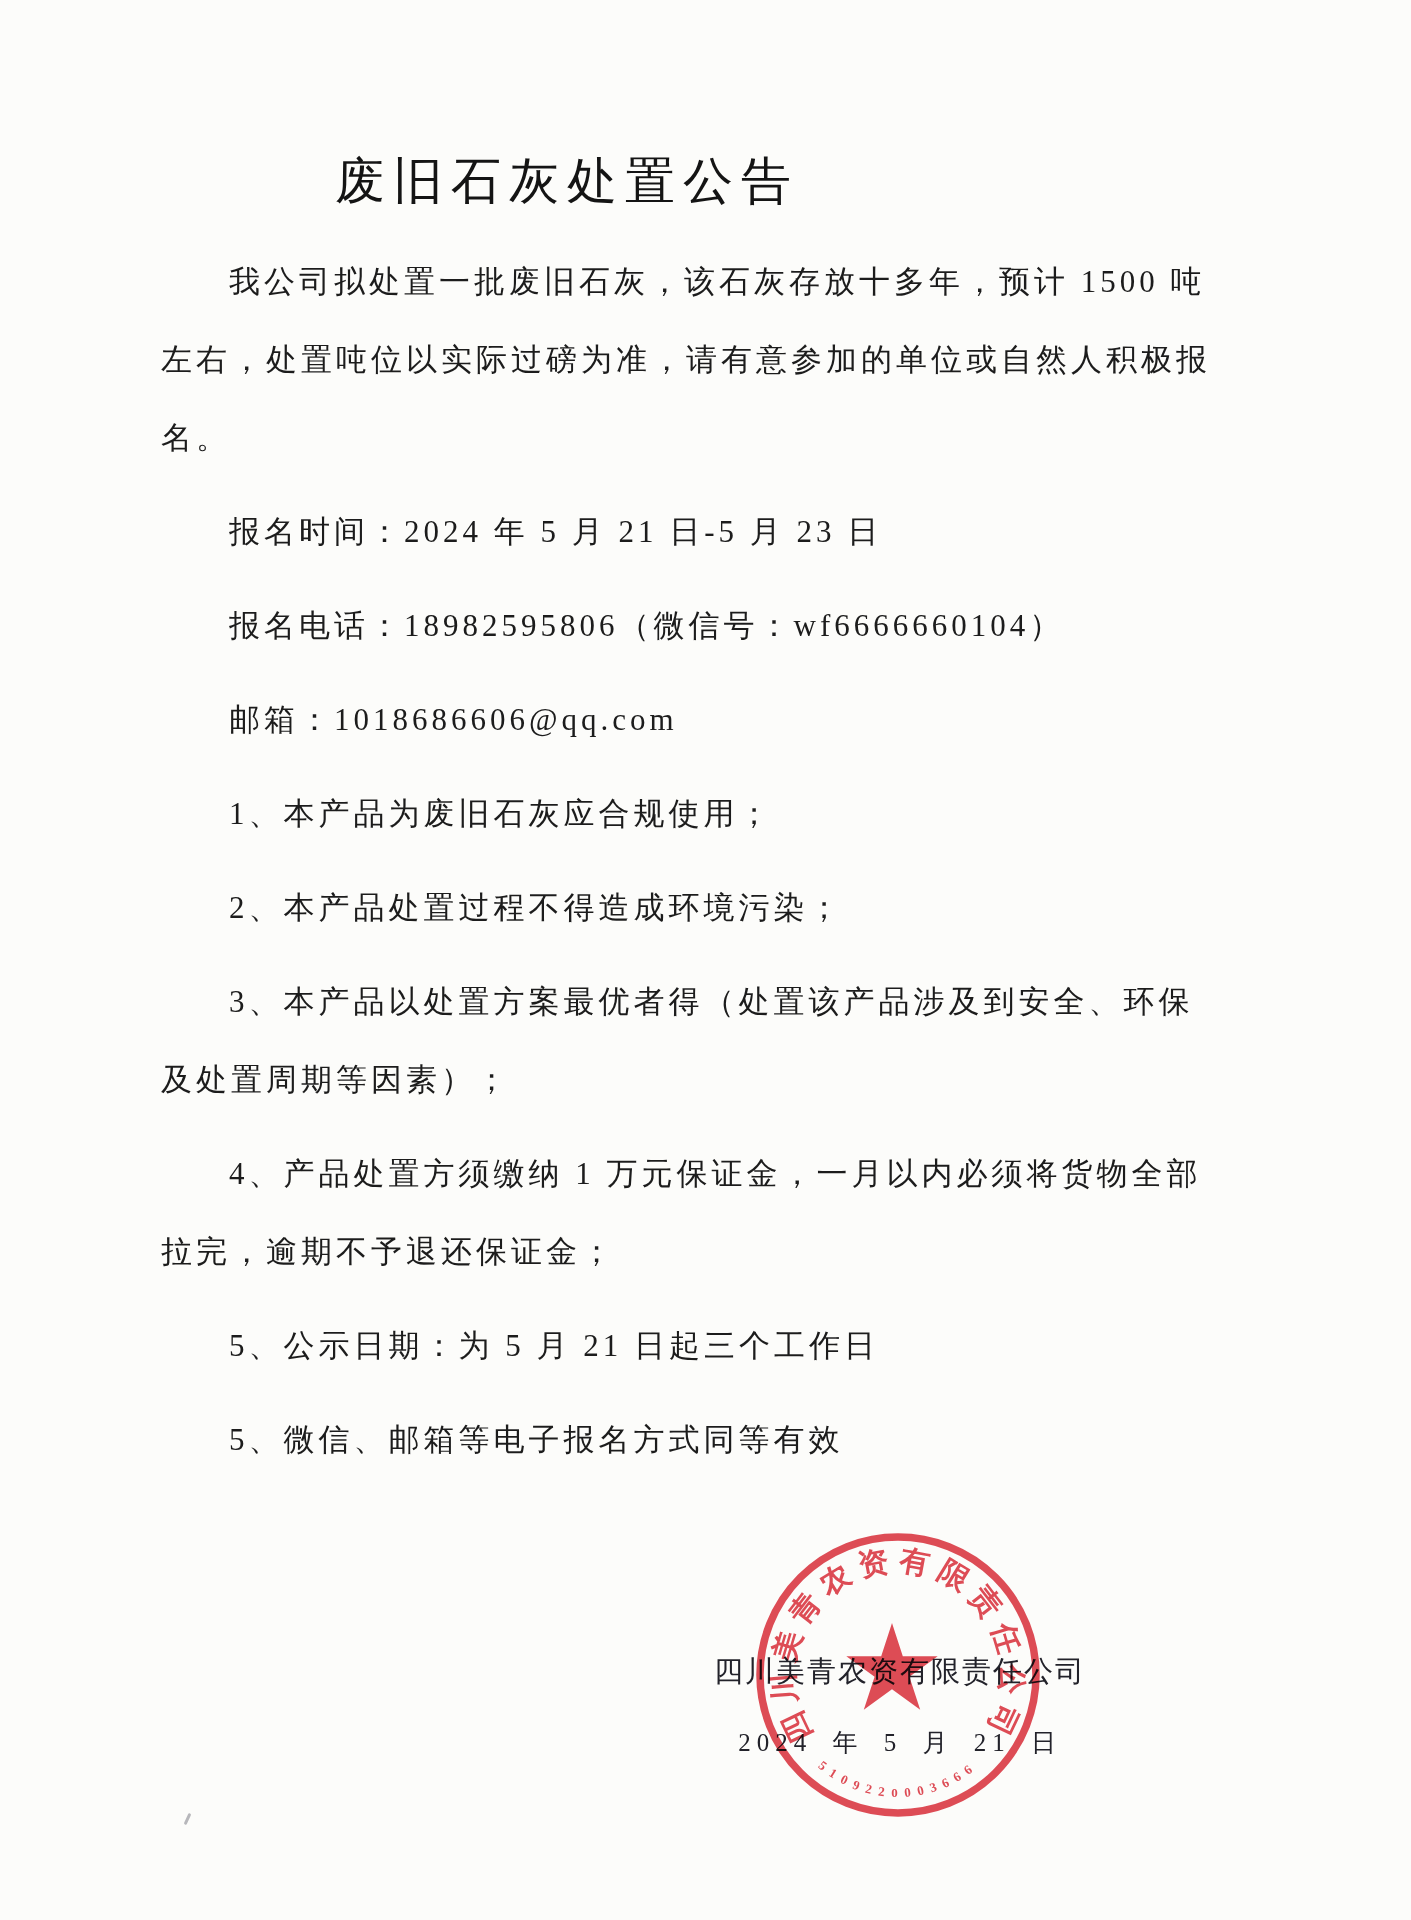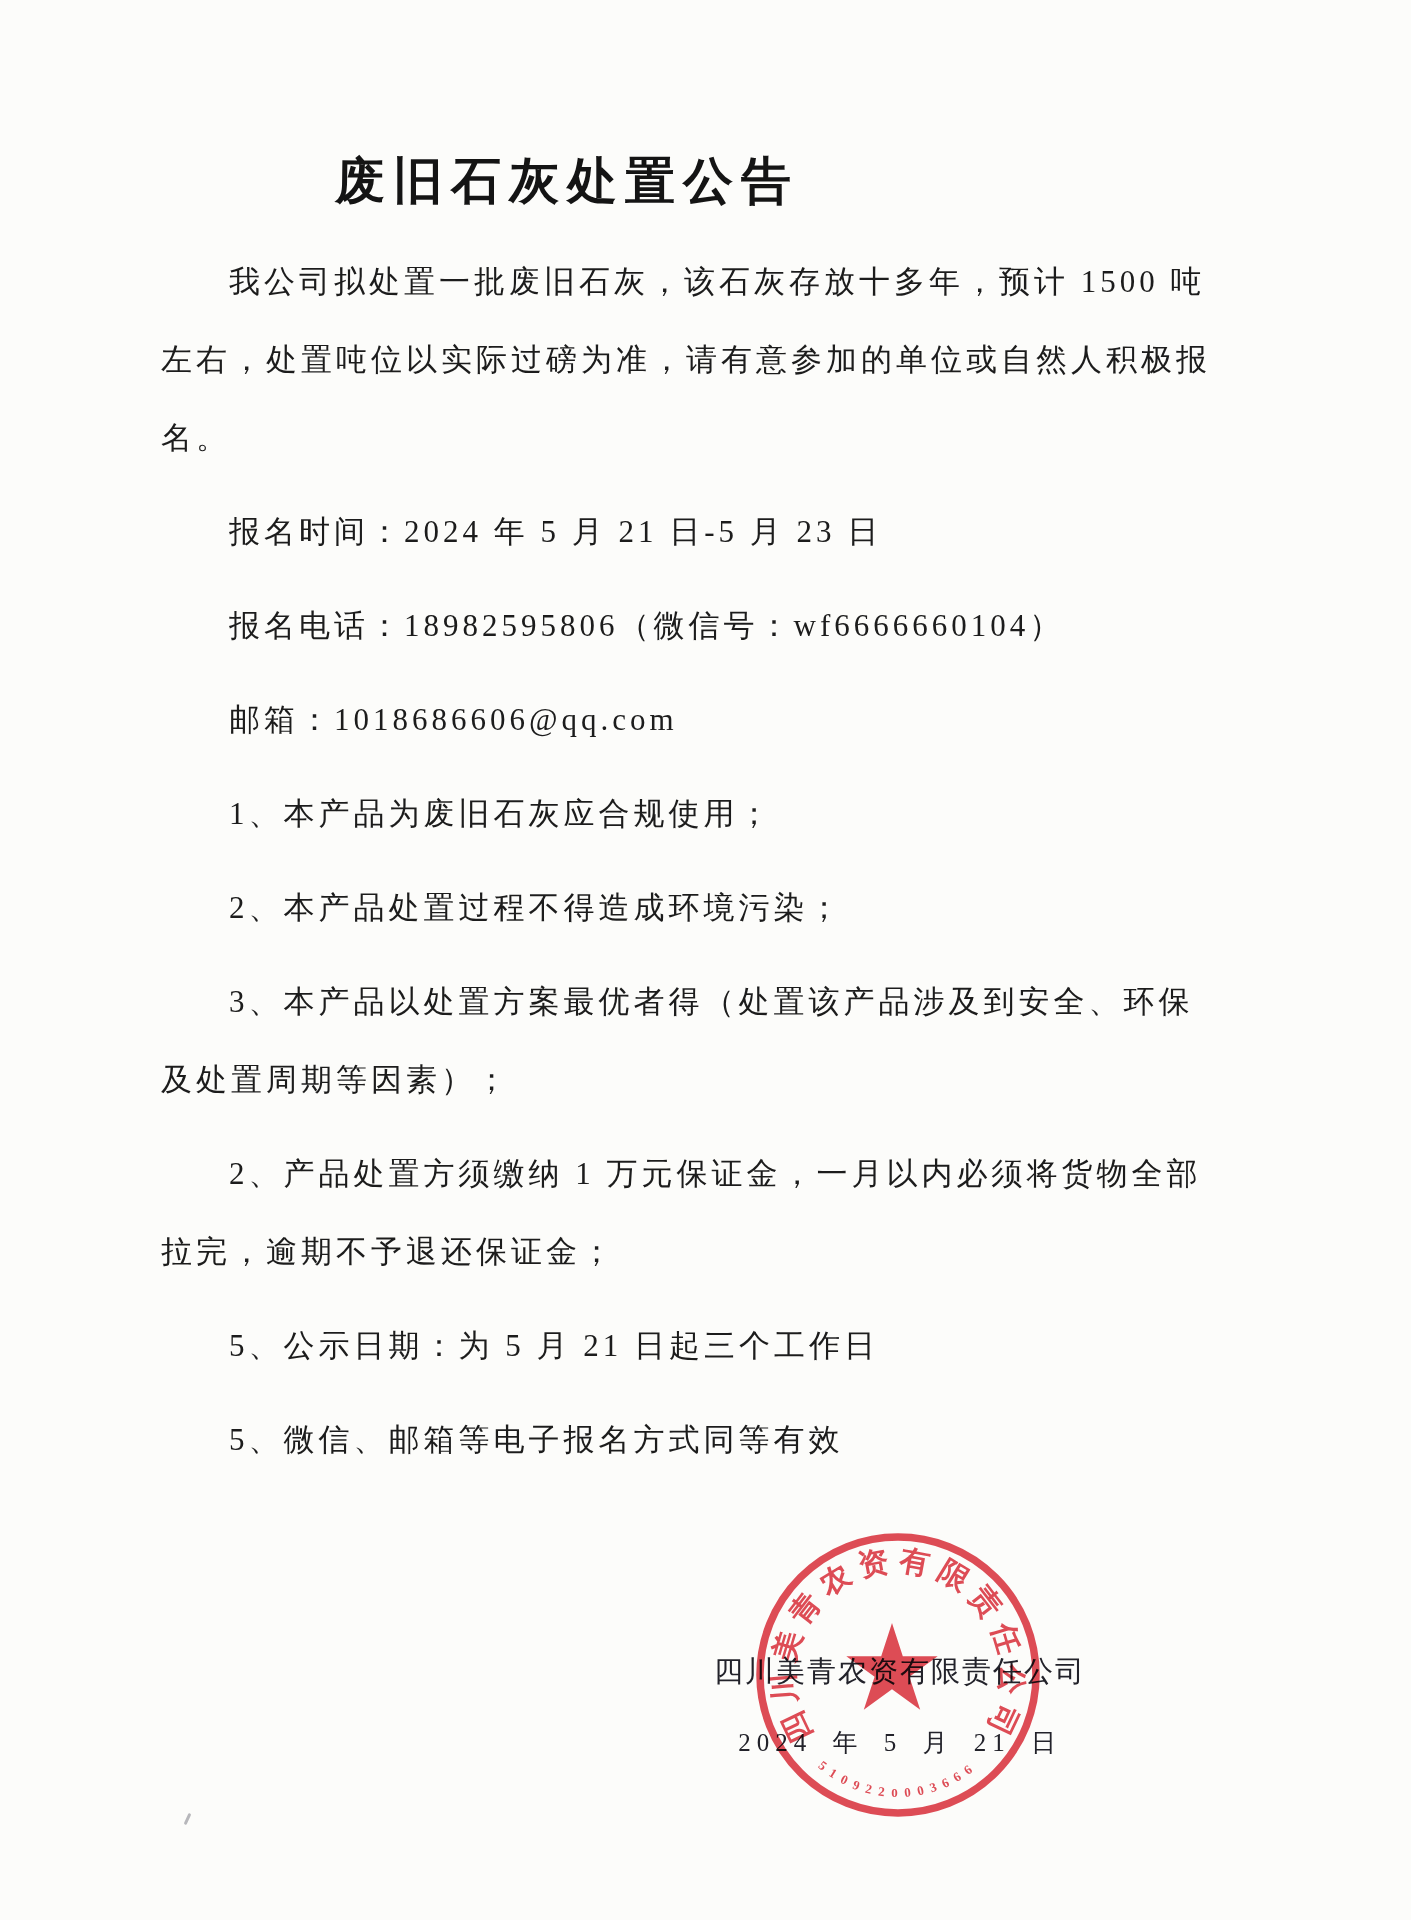--- a/index.html
+++ b/index.html
@@ -12,21 +12,21 @@
     color:#1c1c1c;
   }
   .doc{
     position:absolute;left:145px;top:135px;width:1122px;
   }
   .title{
     margin:0 0 14px 190px;
     font-size:50px;
     line-height:92px;
     letter-spacing:8px;
-    font-weight:700;
+    font-weight:400;
     color:#141414;
   }
   .para{
     margin:16px;
     font-size:31px;
     line-height:78px;
     letter-spacing:4px;
     white-space:pre-wrap;
     text-indent:68px;
     color:#1c1c1c;
@@ -69,21 +69,21 @@
     <p class="para">我公司拟处置一批废旧石灰，该石灰存放十多年，预计 1500 吨
 左右，处置吨位以实际过磅为准，请有意参加的单位或自然人积极报
 名。</p>
     <p class="para">报名时间：2024 年 5 月 21 日-5 月 23 日</p>
     <p class="para">报名电话：18982595806（微信号：wf6666660104）</p>
     <p class="para">邮箱：1018686606@qq.com</p>
     <p class="para">1、本产品为废旧石灰应合规使用；</p>
     <p class="para">2、本产品处置过程不得造成环境污染；</p>
     <p class="para">3、本产品以处置方案最优者得（处置该产品涉及到安全、环保
 及处置周期等因素）；</p>
-    <p class="para">2、产品处置方须缴纳 1 万元保证金，一月以内必须将货物全部
+    <p class="para">4、产品处置方须缴纳 1 万元保证金，一月以内必须将货物全部
 拉完，逾期不予退还保证金；</p>
     <p class="para">5、公示日期：为 5 月 21 日起三个工作日</p>
     <p class="para">5、微信、邮箱等电子报名方式同等有效</p>
   </div>
 
   <div class="signature">
     <div class="sig-company">四川美青农资有限责任公司</div>
     <div class="sig-date">2024 年 5 月 21 日</div>
   </div>
 

